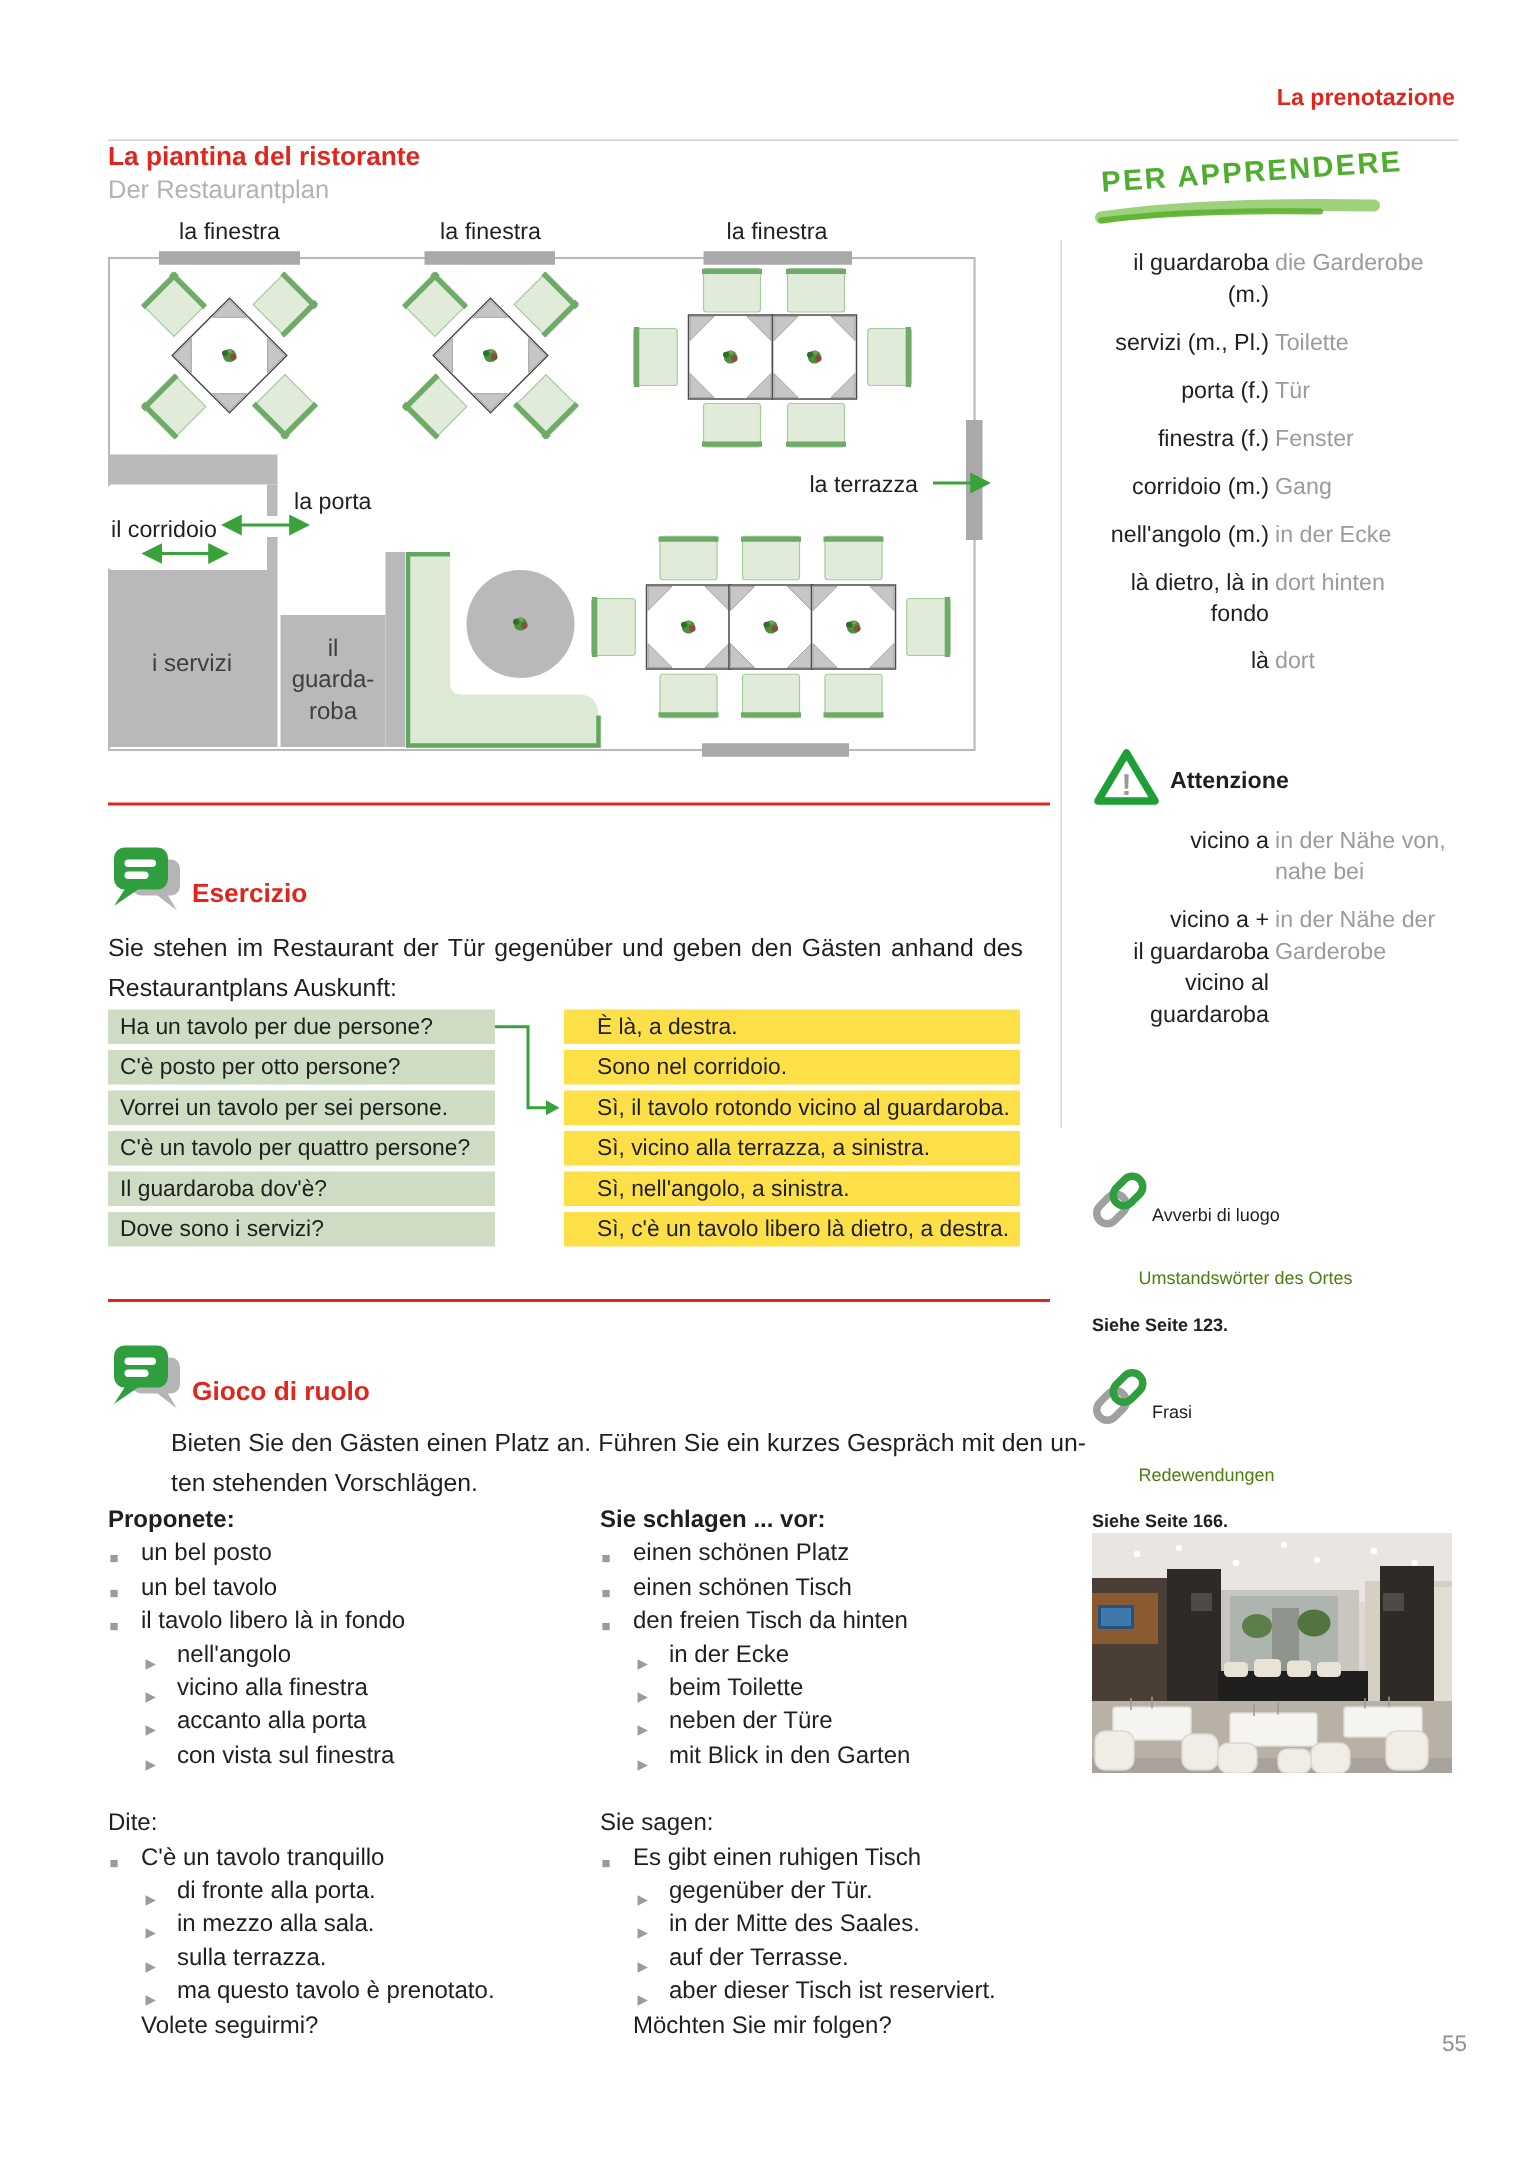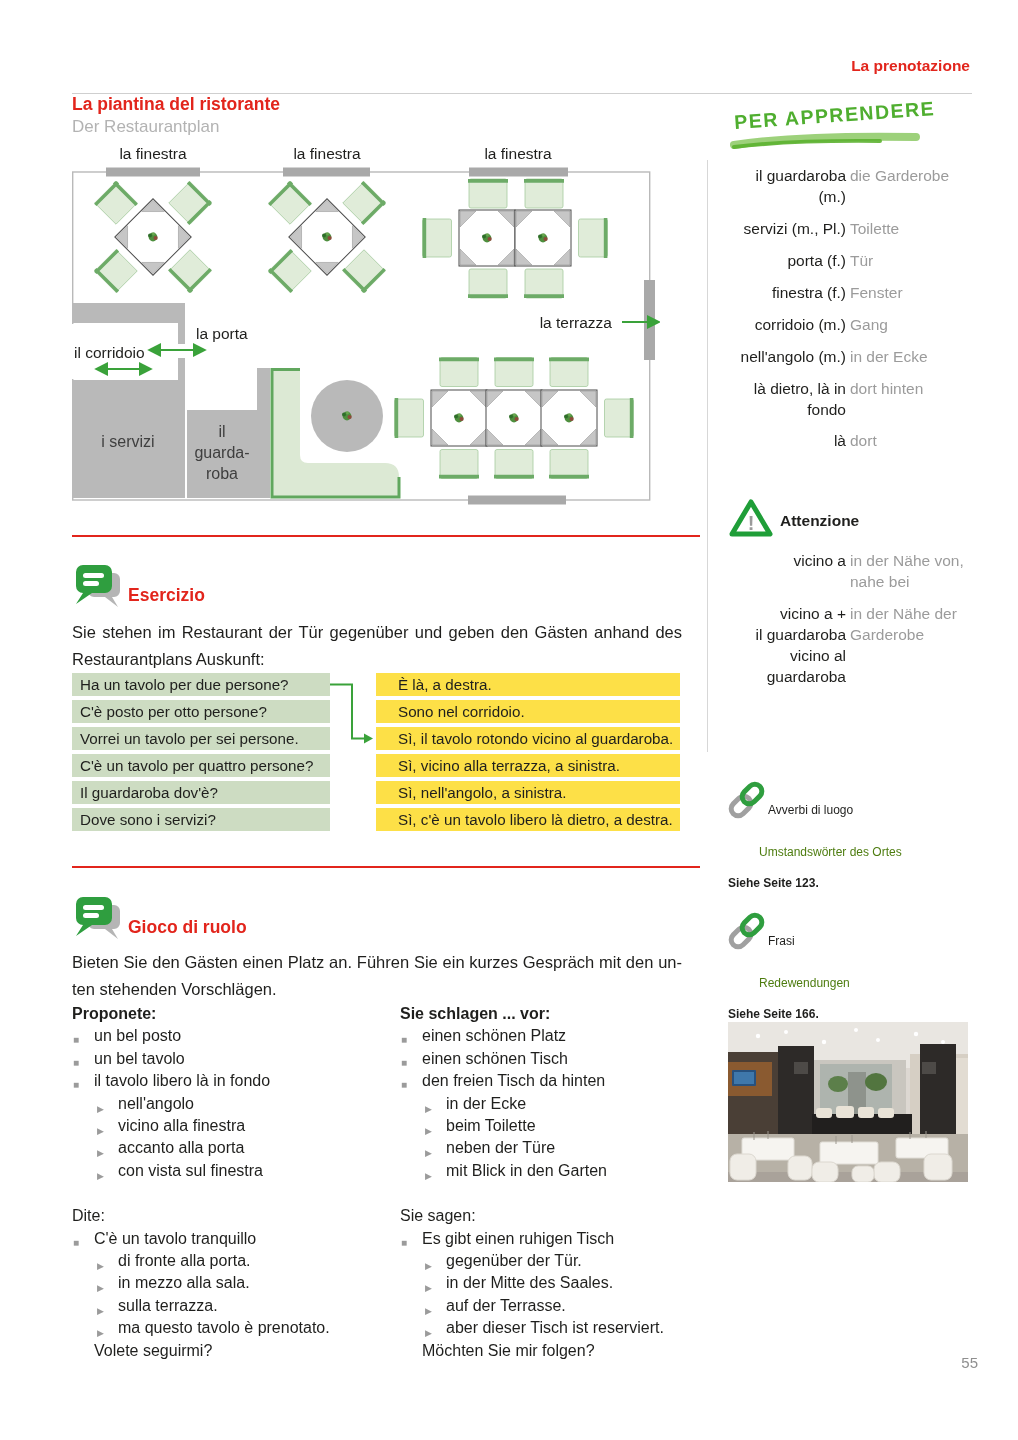--- a/index.html
+++ b/index.html
@@ -283,21 +283,21 @@
   <div class="sechead" style="top:895px;">
     <svg width="52" height="48" viewBox="0 0 52 48">
       <path d="M22,10 h20 a6,6 0 0 1 6,6 v12 a6,6 0 0 1 -6,6 h-2 l6,10 -13,-10 h-11 a6,6 0 0 1 -6,-6 v-12 a6,6 0 0 1 6,-6 z" fill="#b5b5b5"></path>
       <path d="M9,2 h24 a7,7 0 0 1 7,7 v14 a7,7 0 0 1 -7,7 h-13 l-16,11 7,-11 a7,7 0 0 1 -7,-7 v-14 a7,7 0 0 1 7,-7 z" fill="#2f9e3f"></path>
       <rect x="11" y="10" width="21" height="5" rx="2.5" fill="#fff"></rect>
       <rect x="11" y="18" width="16" height="5" rx="2.5" fill="#fff"></rect>
     </svg>
     <span class="lbl">Gioco di ruolo</span>
   </div>
 
-  <div class="intro" style="top:949px;">
+  <div class="intro" style="top:949px;margin-left:42px;">
     <div class="jline">Bieten Sie den Gästen einen Platz an. Führen Sie ein kurzes Gespräch mit den un-</div>
     <div>ten stehenden Vorschlägen.</div>
   </div>
 
   <div class="listcol" style="left:72px;top:1003px;width:310px;">
     <div class="lhead">Proponete:</div>
     <div class="li1">un bel posto</div>
     <div class="li1">un bel tavolo</div>
     <div class="li1">il tavolo libero là in fondo</div>
     <div class="li2">nell'angolo</div>

